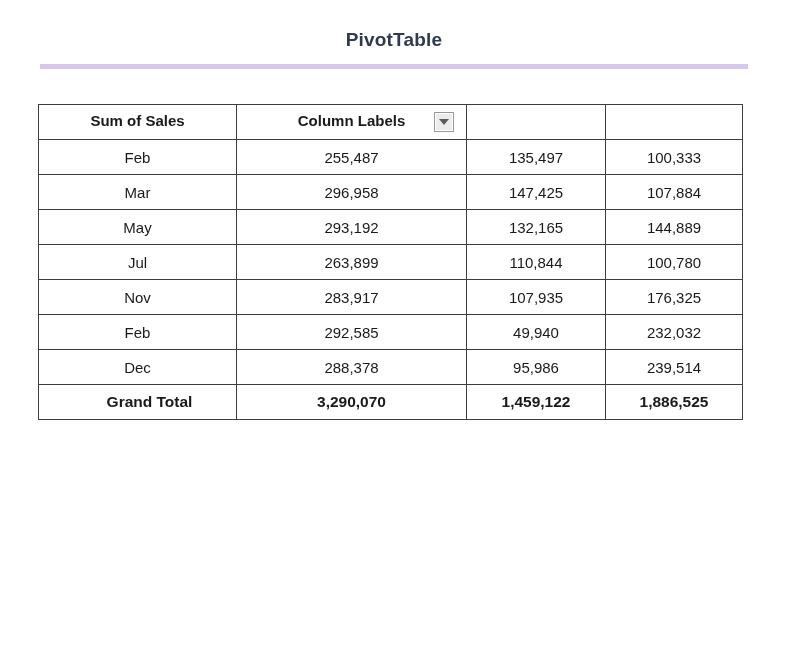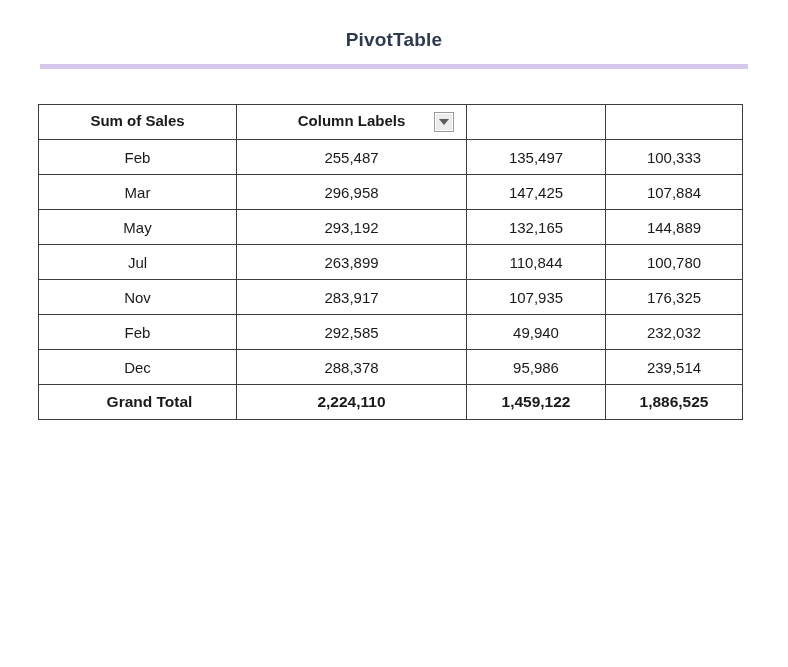--- a/index.html
+++ b/index.html
@@ -202,21 +202,21 @@
         </tr>
         <tr>
           <td class="row-label">Dec</td>
           <td>288,378</td>
           <td>95,986</td>
           <td>239,514</td>
         </tr>
 
         <tr class="grand-total">
           <td class="row-label">Grand Total</td>
-          <td>2,224,110</td>
+          <td>3,290,070</td>
           <td>1,459,122</td>
           <td>1,886,525</td>
         </tr>
 
       </tbody>
     </table>
   </div>
 
 </div>
 

